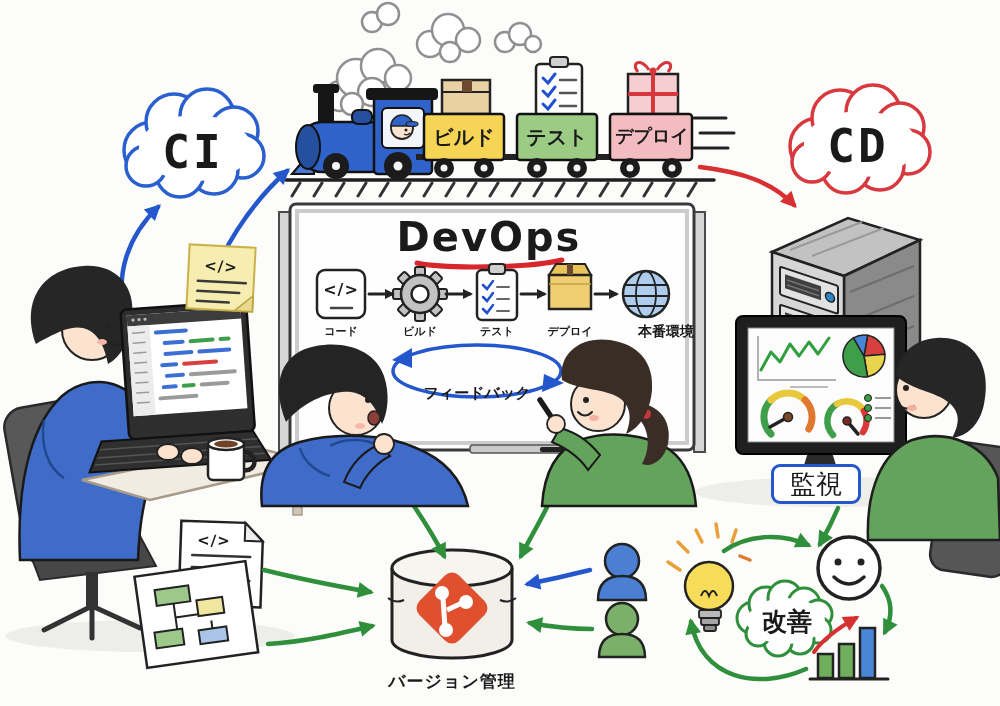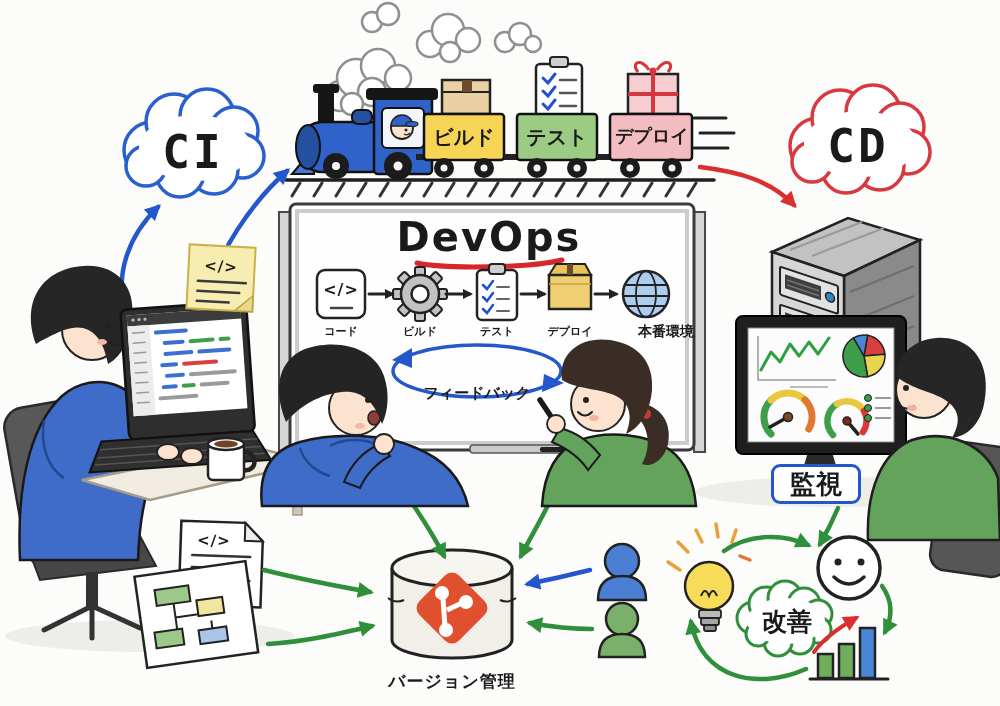--- a/index.html
+++ b/index.html
@@ -8,21 +8,21 @@
   .scene svg.art{position:absolute;left:0;top:0;}
   .lbl{position:absolute;transform:translate(-50%,-50%);white-space:nowrap;
        font-family:"DejaVu Sans",sans-serif;color:#1a1a1a;text-align:center;line-height:1;}
   .cloud-lbl{font-family:"DejaVu Sans Mono",monospace;font-size:46px;font-weight:600;letter-spacing:3px;}
   .car-lbl{font-size:20px;font-weight:700;}
   .board-title{font-size:40px;font-weight:700;letter-spacing:2px;}
   .step-lbl{font-size:11px;font-weight:700;}
   .feedback-lbl{font-size:15px;font-weight:600;}
   .glyph{font-size:16px;font-weight:700;letter-spacing:1px;}
   .monitor-lbl{border:3px solid #2456cc;border-radius:9px;background:#fff;
-       padding:4px 16px;font-size:26px;font-weight:700;}
+       padding:4px 16px;font-size:26px;font-weight:400;}
   .version-lbl{font-size:17px;font-weight:600;letter-spacing:1px;}
   .kaizen-lbl{font-size:25px;font-weight:700;}
 </style>
 </head>
 <body>
 
 <div class="scene">
 <svg class="art" width="1000" height="706" viewBox="0 0 1000 706">
   <defs>
     <marker id="mB" markerUnits="userSpaceOnUse" markerWidth="20" markerHeight="20" refX="14" refY="10" orient="auto">

